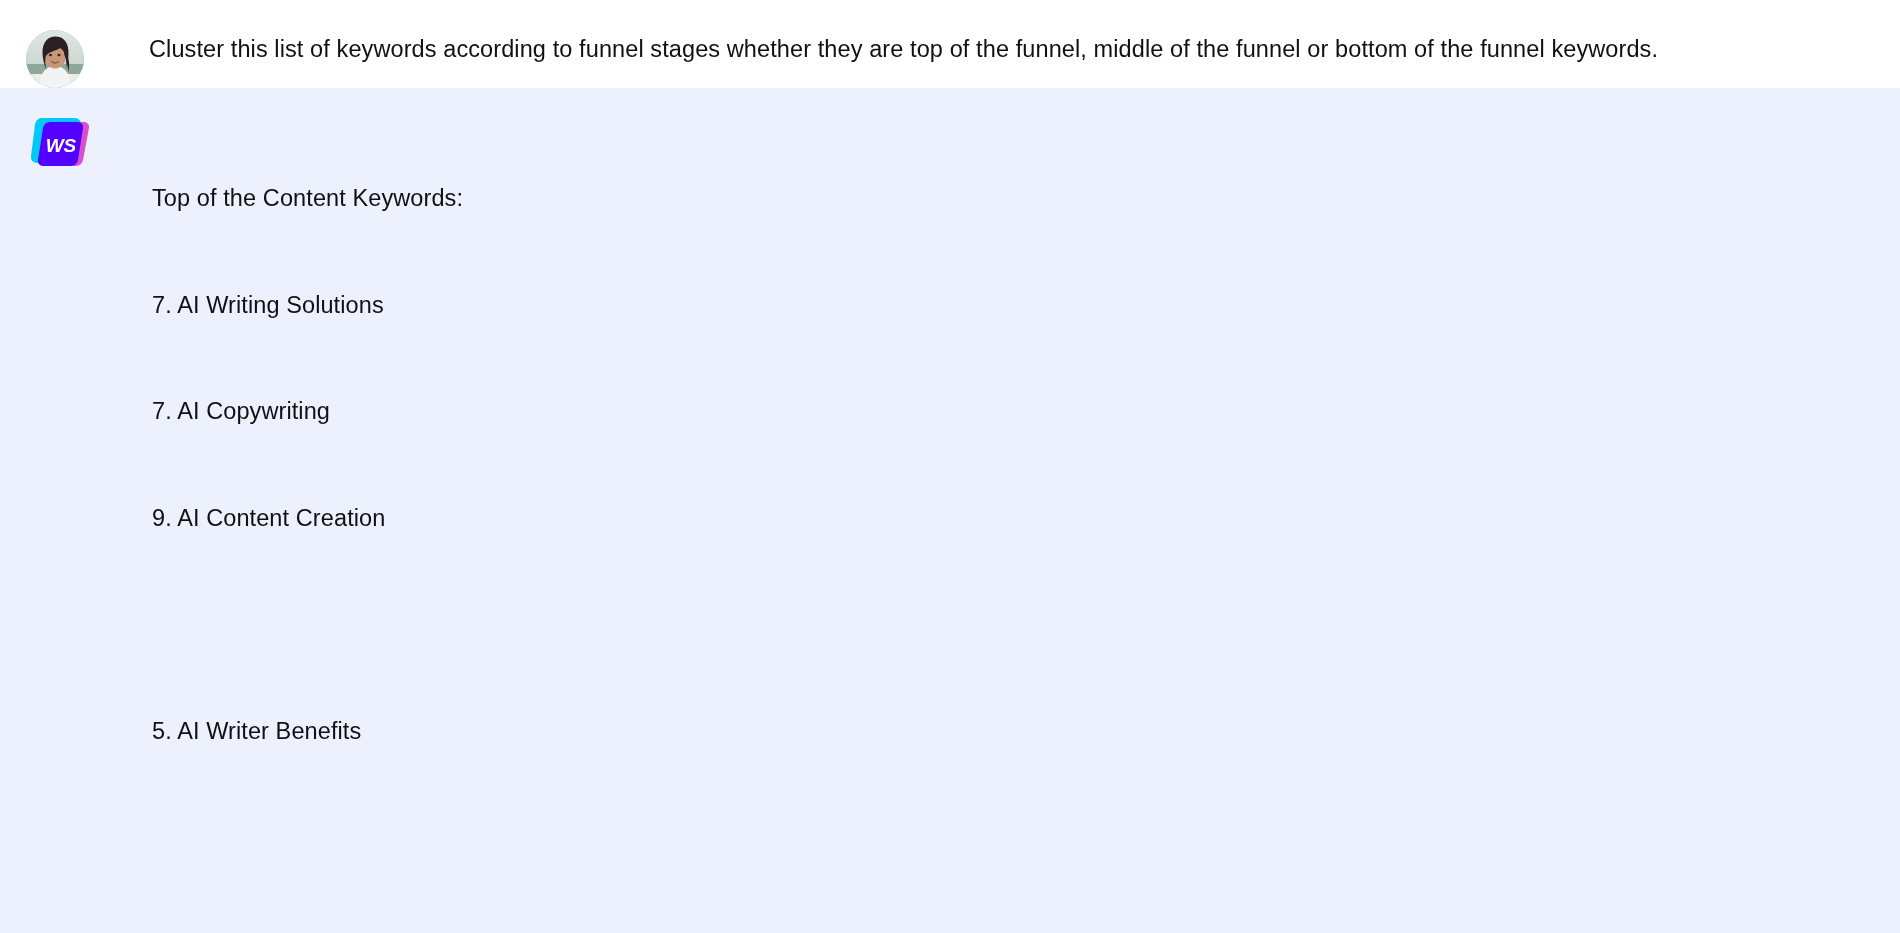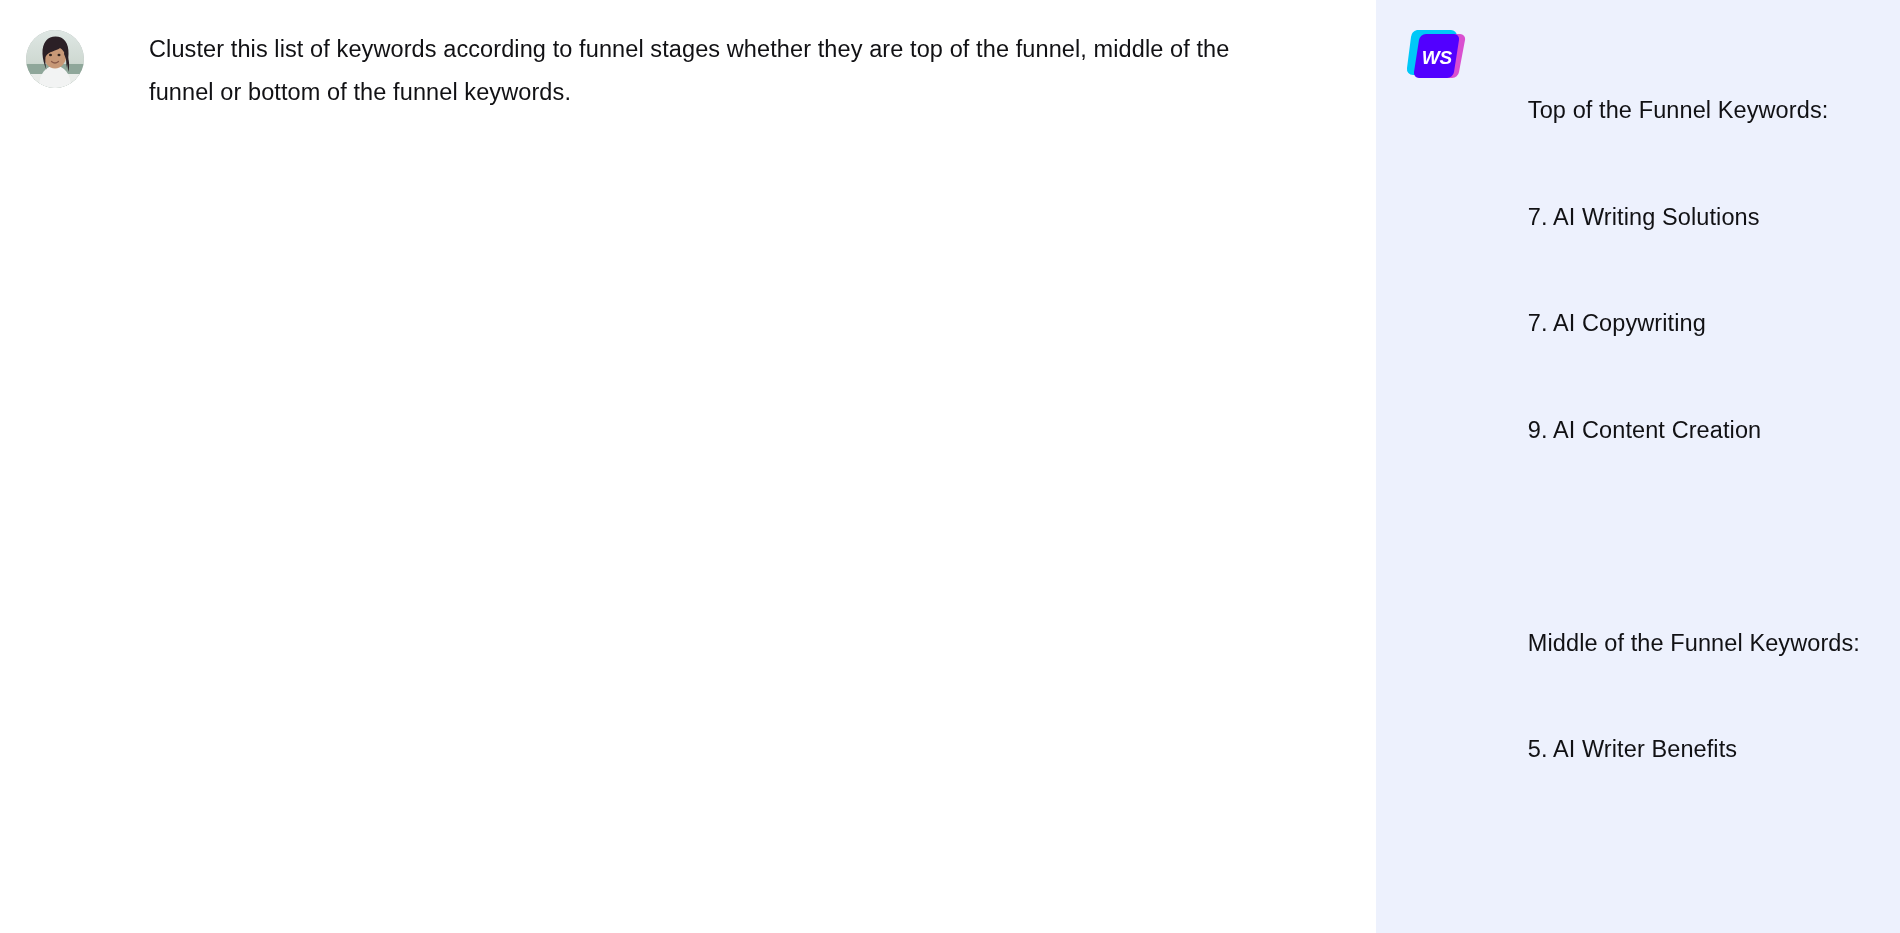--- a/index.html
+++ b/index.html
@@ -14,22 +14,21 @@
     font-family: "Liberation Sans", sans-serif;
     background: #ffffff;
     color: #0b0b0c;
     -webkit-font-smoothing: antialiased;
   }
 
   .chat {
     width: 1900px;
     height: 933px;
     display: flex;
-    flex-direction: row;
-    gap: 36px;
+    flex-direction: column;
   }
 
   
   .turn-user {
     background: #ffffff;
     padding: 28px 0 0 0;
     height: 213px;
     position: relative;
   }
 
@@ -132,26 +131,25 @@
       <div class="ws-logo">
         <svg width="62" height="56" viewBox="0 0 62 56" xmlns="http://www.w3.org/2000/svg" aria-hidden="true">
           <path d="M13 6 h34 a6 6 0 0 1 6 6 l-6 32 a8 8 0 0 1 -8 7 h-30 a6 6 0 0 1 -6 -7 l4 -31 a8 8 0 0 1 6 -7 z" fill="#00c8f8"></path>
           <path d="M30 10 h26 a5 5 0 0 1 5 6 l-6 32 a7 7 0 0 1 -7 6 h-26 a5 5 0 0 1 -5 -6 l6 -32 a7 7 0 0 1 7 -6 z" fill="#d94fd0"></path>
           <path d="M22 10 h28 a5 5 0 0 1 5 6 l-5 32 a7 7 0 0 1 -7 6 h-28 a5 5 0 0 1 -5 -6 l5 -32 a7 7 0 0 1 7 -6 z" fill="#5200ff"></path>
           <text x="33" y="40" font-family="Liberation Sans, sans-serif" font-size="19" font-weight="bold" font-style="italic" fill="#ffffff" text-anchor="middle">WS</text>
         </svg>
       </div>
 
       <div class="answer">
-        <div class="ans-line">Top of the Funnel Keywords:</div>
+        <div class="ans-line">Top of the Content Keywords:</div>
         <div class="ans-line">7. AI Writing Solutions</div>
         <div class="ans-line">7. AI Copywriting</div>
         <div class="ans-line">9. AI Content Creation</div>
         <div class="ans-gap"></div>
-        <div class="ans-line">Middle of the Funnel Keywords:</div>
         <div class="ans-line">5. AI Writer Benefits</div>
         
         
         
         
         
         
         
       </div>
     </div>

